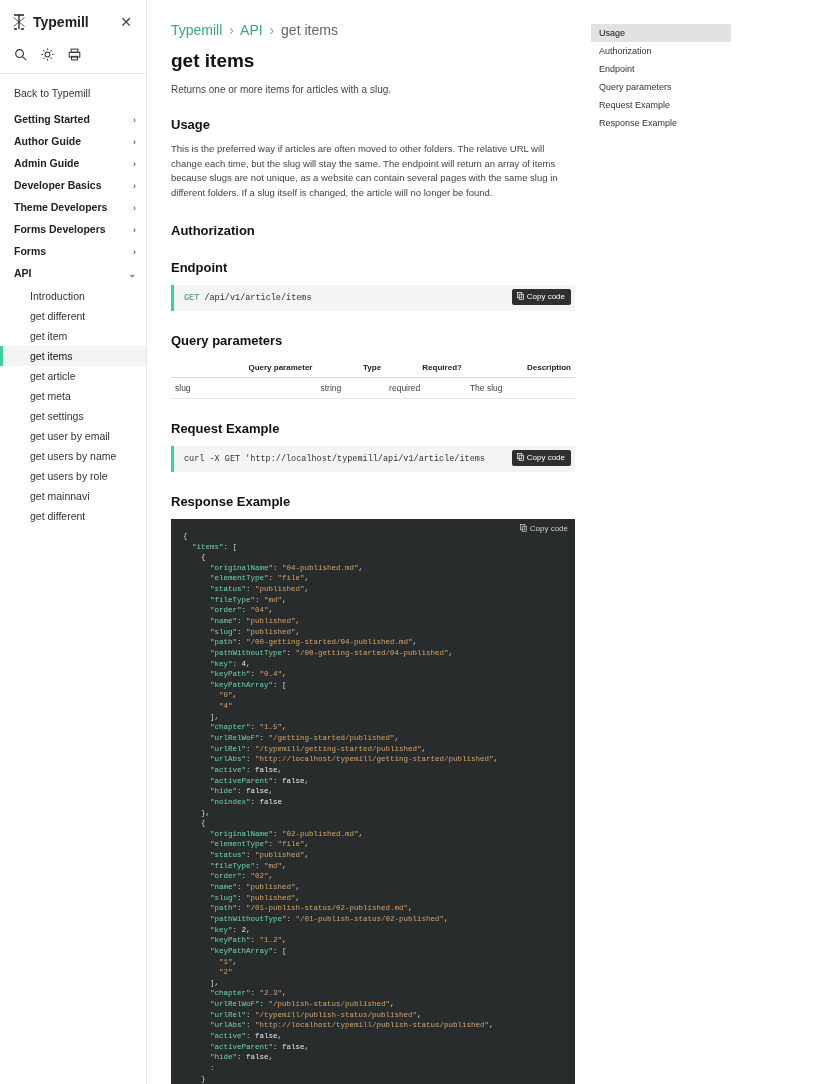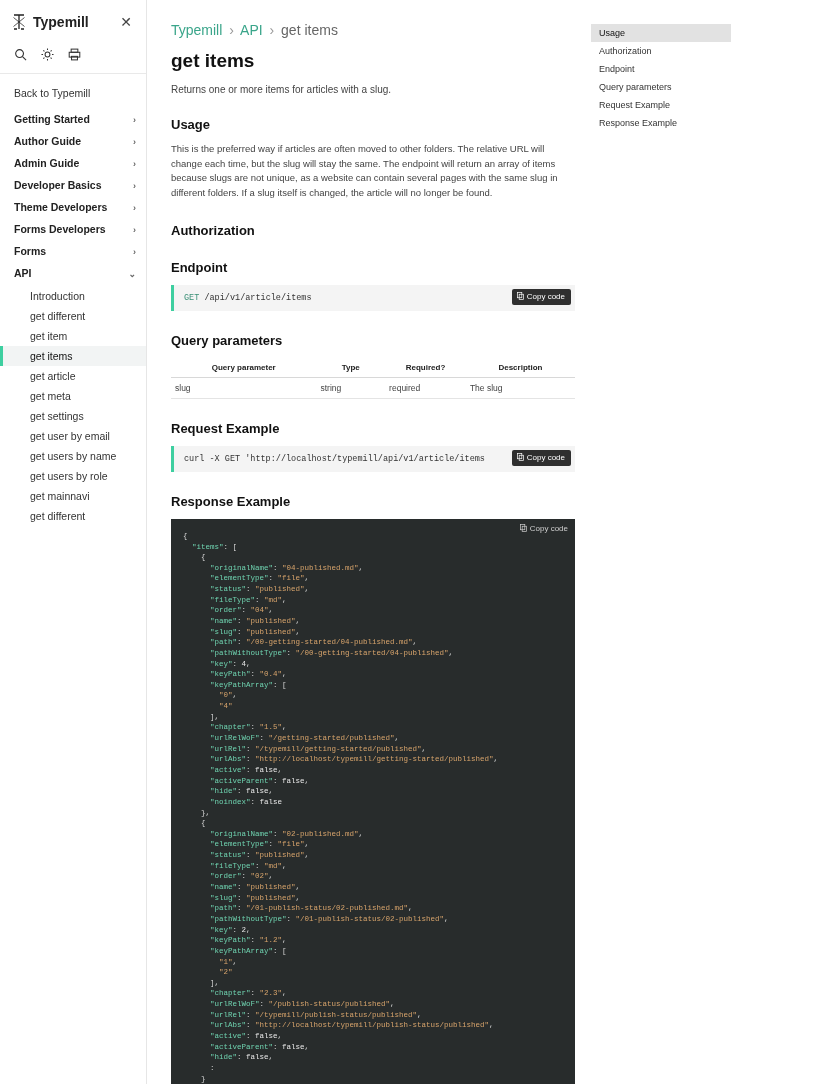--- a/index.html
+++ b/index.html
@@ -106,21 +106,21 @@
     font-size: 8px; padding: 3px 6px 3px 5px;
     border-radius: 2px; cursor: pointer;
     display: flex; align-items: center; gap: 3px;
   }
   .copy-btn svg { width: 7px; height: 8px; }
 
   table.params {
     width: 100%; border-collapse: collapse; font-size: 8.5px;
   }
   table.params th {
-    text-align: center; font-size: 8px; color: #222;
+    text-align: right; font-size: 8px; color: #222;
     border-bottom: 1px solid #d8d8d8; padding: 5px 4px;
   }
   table.params td {
     padding: 5px 4px; color: #444;
     border-bottom: 1px solid #e4e4e4;
   }
 
   .resp-wrap { position: relative; }
   .resp-code {
     background: #282c2c;

